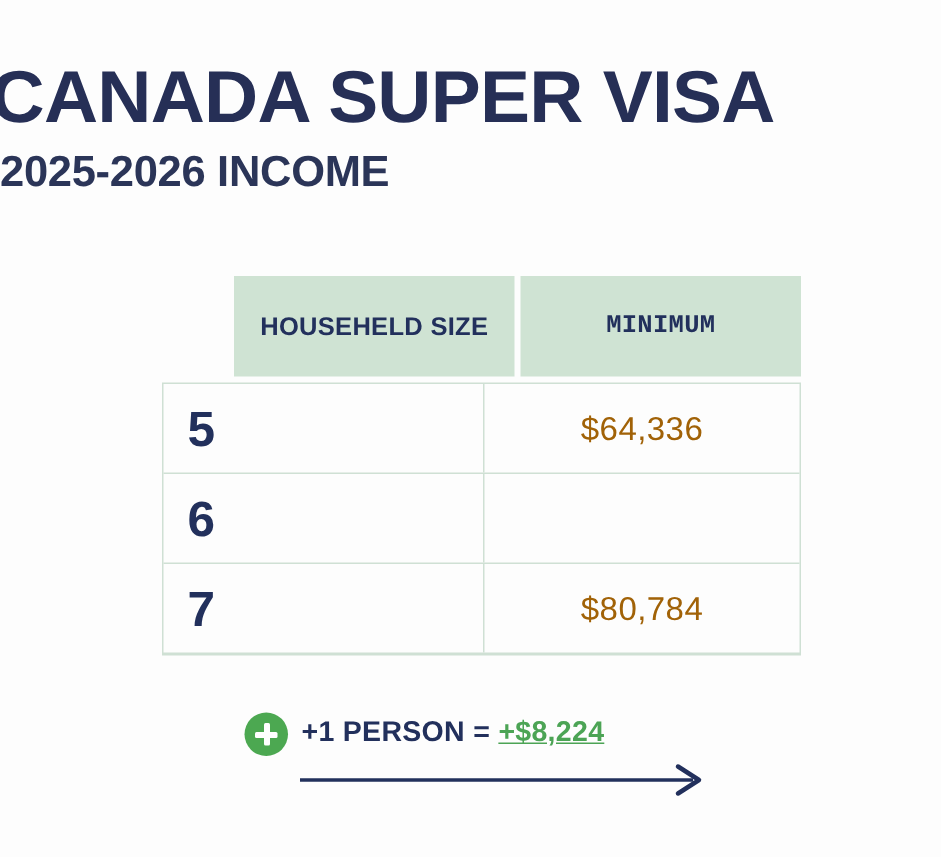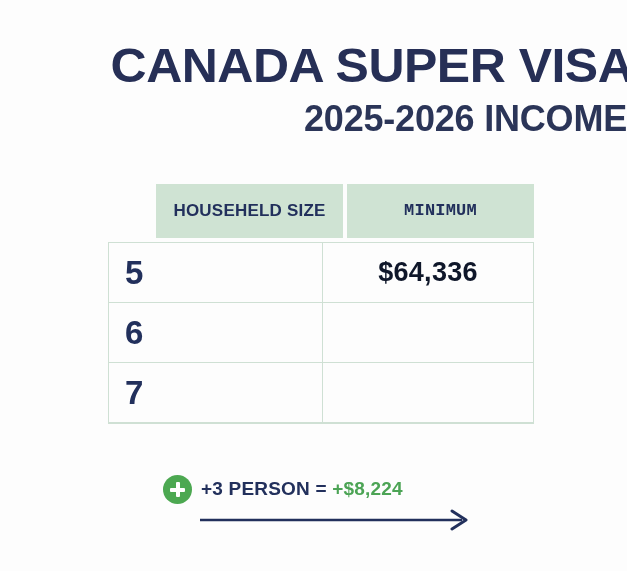--- a/index.html
+++ b/index.html
@@ -20,54 +20,54 @@
     position: absolute;
     inset: 0;
     display: flex;
     flex-direction: column;
     align-items: center;
   }
 
   
   .title-block {
     width: 100%;
-    text-align: right;
+    text-align: left;
     padding-top: 40px;
   }
   .main-title {
     font-size: 49px;
     line-height: 1.04;
     font-weight: 700;
     letter-spacing: -0.5px;
     color: #262f56;
     margin: 0;
     white-space: nowrap;
     transform: scaleX(1.02);
   }
   .sub-title {
-    font-size: 36px;
+    font-size: 29px;
     line-height: 1.05;
     font-weight: 700;
     letter-spacing: -0.2px;
     color: #2b3558;
     margin: 9px 0 0 0;
     white-space: nowrap;
   }
 
   
   .table-wrap {
     position: absolute;
     left: 108px;
     top: 184px;
     width: 426px;
   }
   .table-head {
     display: flex;
     gap: 4px;
-    height: 54px;
+    height: 67px;
     margin-left: 48px;
   }
   .th {
     background: #cfe3d3;
     color: #22305c;
     font-size: 17px;
     font-weight: 700;
     letter-spacing: 0.2px;
     line-height: 1.25;
     display: flex;
@@ -99,24 +99,24 @@
     box-sizing: border-box;
     font-size: 33px;
     font-weight: 700;
     color: #22305c;
   }
   .cell-income {
     flex: 1;
     display: flex;
     align-items: center;
     justify-content: center;
-    font-size: 27px;
-    font-weight: 700;
+    font-size: 22px;
+    font-weight: 400;
     letter-spacing: 0.3px;
-    color: #0f172a;
+    color: #a16207;
   }
 
   
   .footer-note {
     position: absolute;
     left: 163px;
     top: 474px;
     width: 310px;
   }
   .note-line {
@@ -149,20 +149,21 @@
   .note-text {
     font-size: 19px;
     font-weight: 700;
     letter-spacing: 0.2px;
     color: #22305c;
     white-space: nowrap;
   }
   .note-amount {
     color: #4ca455;
     font-weight: 700;
+    text-decoration: underline;
   }
   .arrow-wrap {
     margin-top: 5px;
     margin-left: 37px;
   }
 </style>
 </head>
 <body>
 
 <div class="infographic">
@@ -186,29 +187,30 @@
     <div class="table-body">
       <div class="trow">
         <div class="cell-size">5</div>
         <div class="cell-income">$64,336</div>
       </div>
       <div class="trow">
         <div class="cell-size">6</div>
       </div>
       <div class="trow">
         <div class="cell-size">7</div>
+        <div class="cell-income">$80,784</div>
       </div>
     </div>
 
   </div>
 
   <div class="footer-note">
     <div class="note-line">
       <span class="plus-icon"></span>
-      <span class="note-text"><span>+3 PERSON = </span><span class="note-amount">+$8,224</span></span>
+      <span class="note-text"><span>+1 PERSON = </span><span class="note-amount">+$8,224</span></span>
     </div>
     <div class="arrow-wrap">
       <svg width="272" height="22" viewBox="0 0 272 22" xmlns="http://www.w3.org/2000/svg">
         <line x1="0" y1="11" x2="262" y2="11" stroke="#22305c" stroke-width="2.4"></line>
         <polyline points="252,2 266,11 252,20" fill="none" stroke="#22305c" stroke-width="3" stroke-linecap="round" stroke-linejoin="round"></polyline>
       </svg>
     </div>
   </div>
 
 </div>

